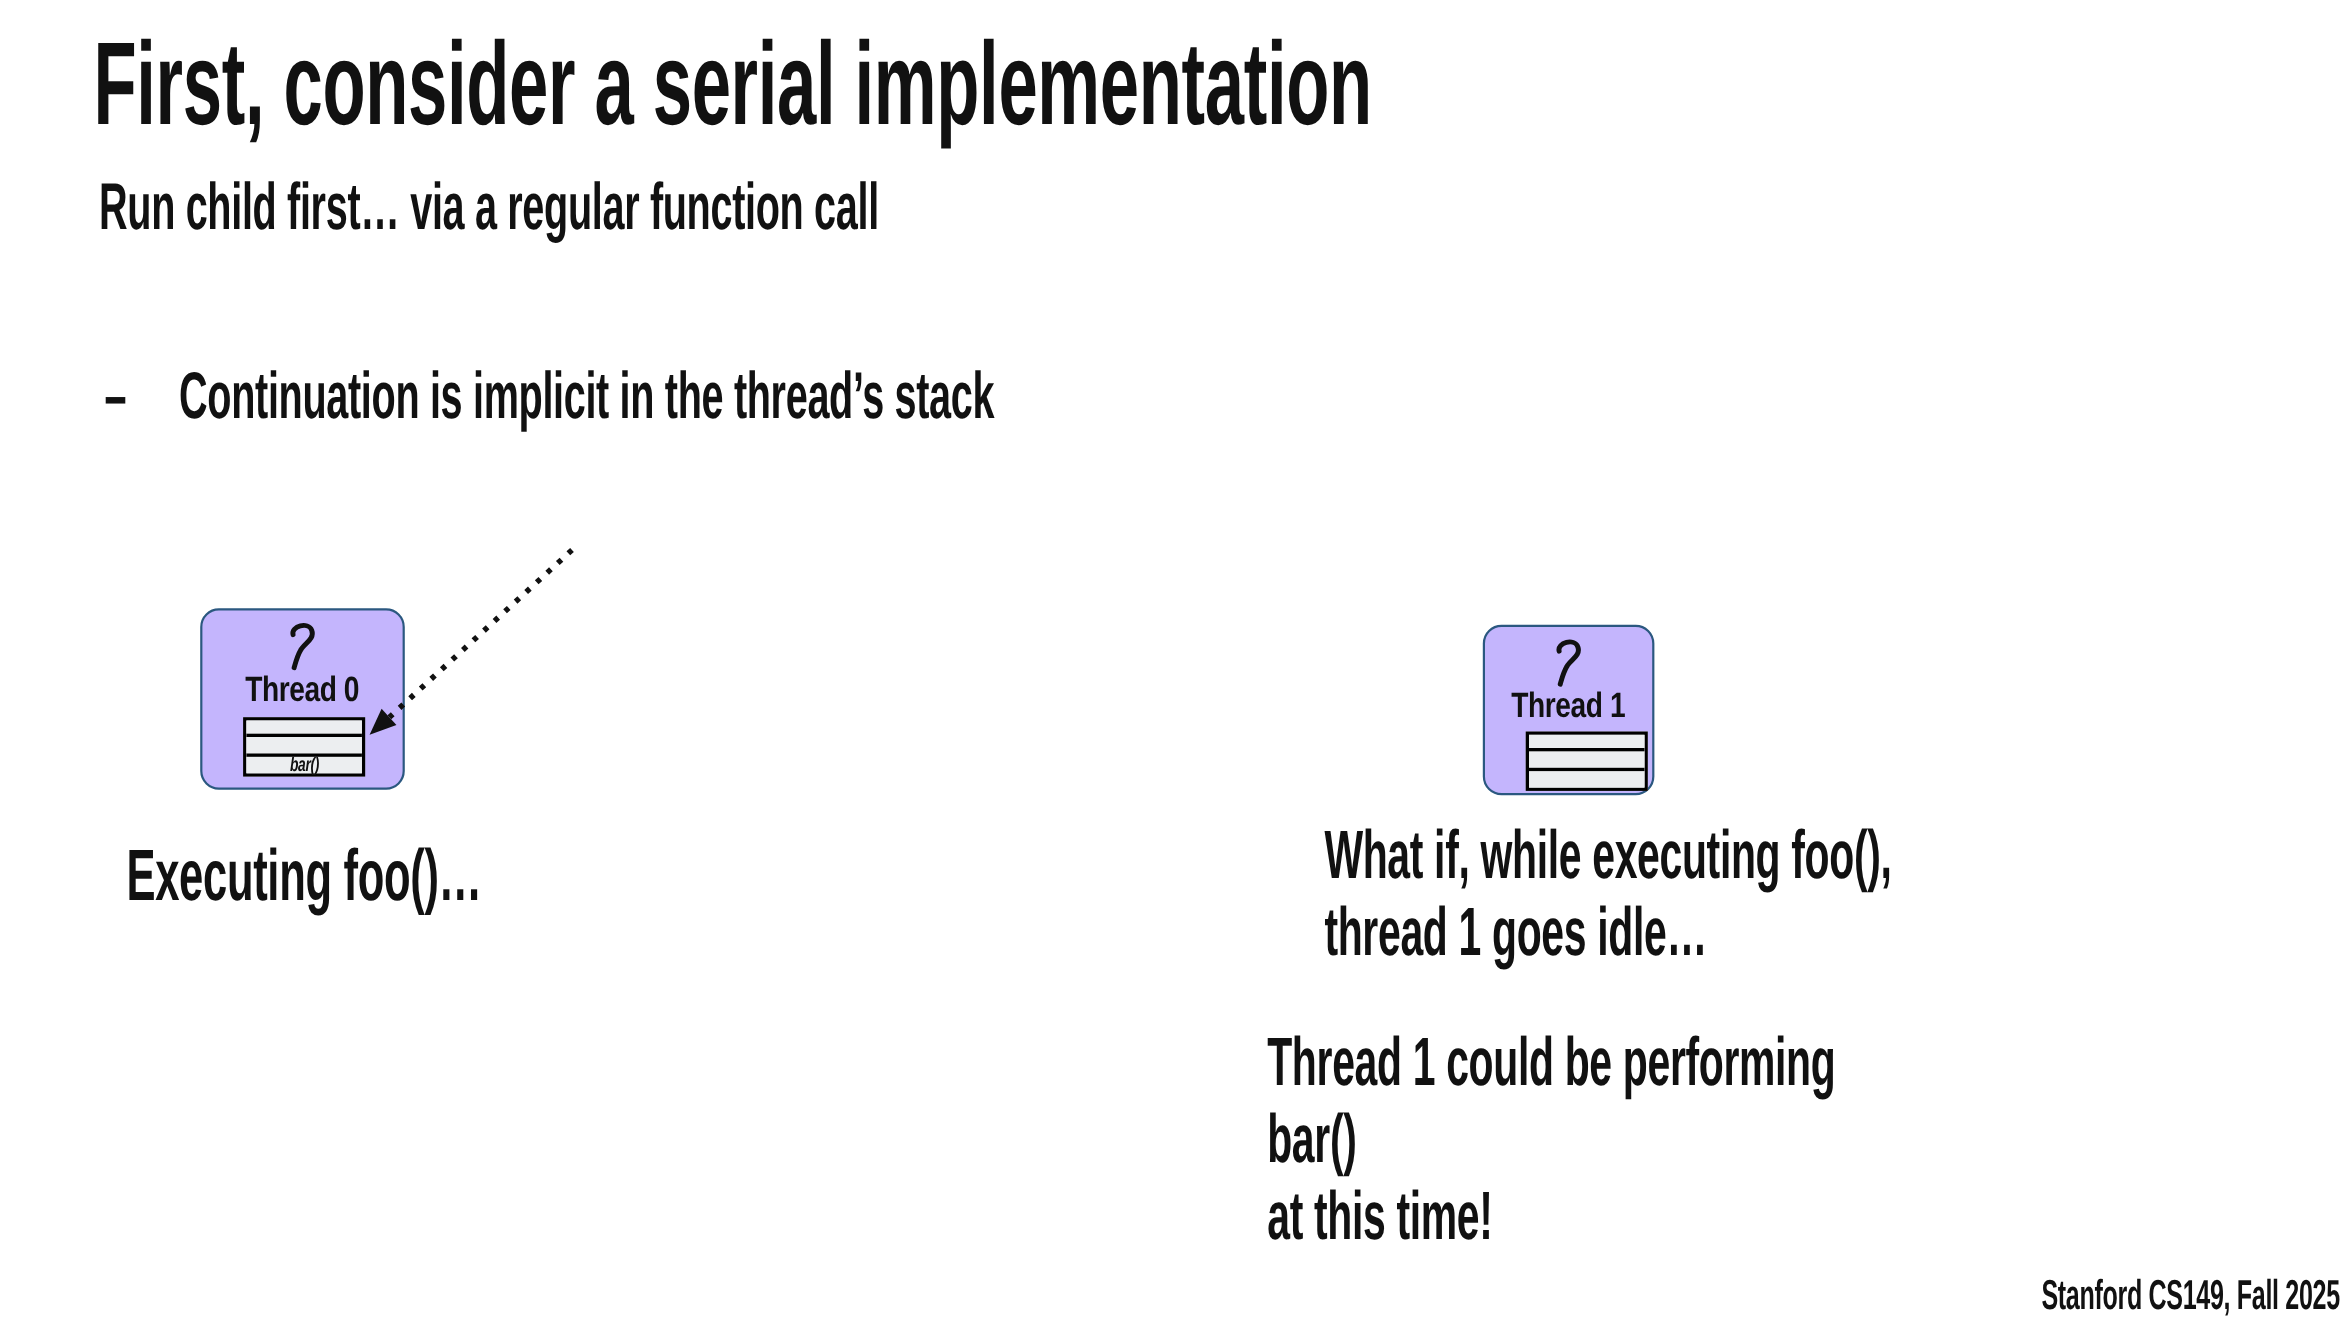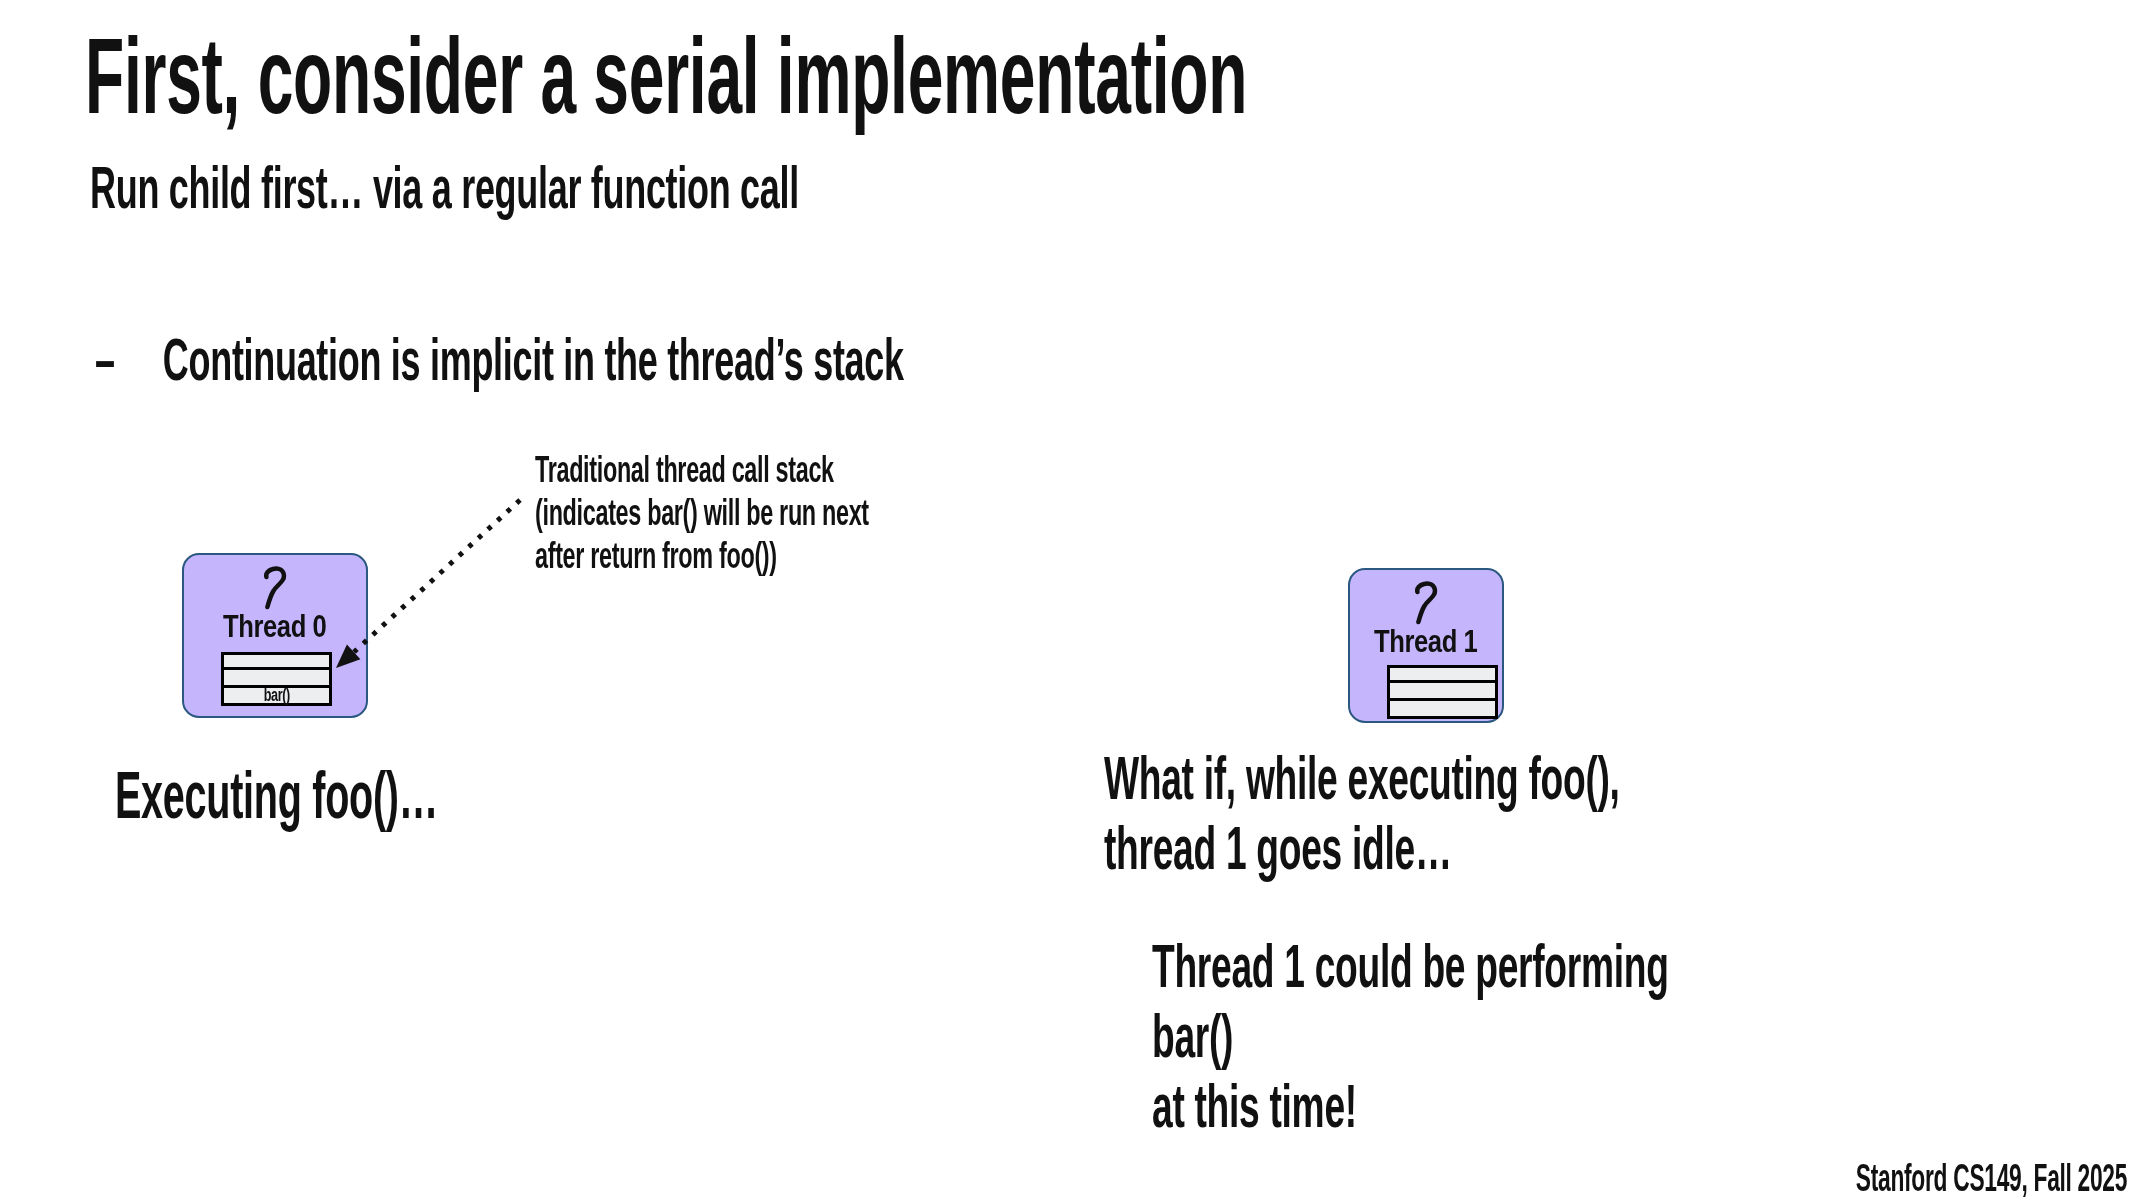--- a/index.html
+++ b/index.html
@@ -55,36 +55,36 @@
   }
   .thread-label .cnd { transform: scaleX(0.80); transform-origin: center top; }
 
   .stack {
     position: absolute;
     left: 37px; width: 111px;
     border: 3px solid #000000;
     box-sizing: border-box;
     background: #eceef0;
   }
-  .t0 .stack { top: 97px; height: 54px; }
+  .t0 .stack { top: 97px; height: 54px; font-style: italic; }
   .t1 .stack { top: 95px; height: 54px; }
   .stack-row { height: 12px; background: #eceef0; position: relative; }
   .stack-row + .stack-row { border-top: 3px solid #000000; }
   .stack-row.mid { height: 15px; }
   .stack-row.bot { height: 15px; }
   .stack-row .frame-label {
     position: absolute; left: 0; right: 0; top: -2px;
     text-align: center; font-size: 18px; line-height: 18px; font-weight: 700;
   }
   .stack-row .frame-label .cnd { transform: scaleX(0.70); transform-origin: center top; }
 
   .caption-left { left: 115px; top: 759px; font-size: 66px; line-height: 1.1; }
 
   .aside { font-size: 62px; line-height: 70px; }
-  .aside-q { left: 1104px; top: 743px; }
+  .aside-q { left: 1204px; top: 743px; }
   .aside-a { left: 1152px; top: 931px; }
 
   .footer {
     right: 6px; top: 1157px;
     font-size: 38px; line-height: 1.15;
     text-align: right;
   }
   .footer .cnd { transform-origin: right top; }
 
   .arrow-overlay {
@@ -104,25 +104,20 @@
 
   <div class="abs subtitle">
     <span class="cnd">Run child first… via a regular function call</span>
   </div>
 
 
   <div class="abs bullet bullet-2">
     <span class="cnd"><span class="dash">–</span><span>Continuation is implicit in the thread’s stack</span></span>
   </div>
 
-  <div class="abs annotation">
-    <span class="cnd cnd-multiline">Traditional thread call stack
-(indicates bar() will be run next
-after return from foo())</span>
-  </div>
 
   <div class="thread-box t0">
     <svg class="squiggle" width="30" height="46" viewBox="0 0 30 46">
       <path d="M 7 11 C 5 3, 21 -1, 24 7 C 27 15, 17 19, 14 25 C 11 30, 10 34, 8 41" fill="none" stroke="#111111" stroke-width="4.5" stroke-linecap="round"></path>
     </svg>
     <div class="thread-label">
       <span class="cnd">Thread 0</span>
     </div>
     <div class="stack">
       <div class="stack-row top"></div>

